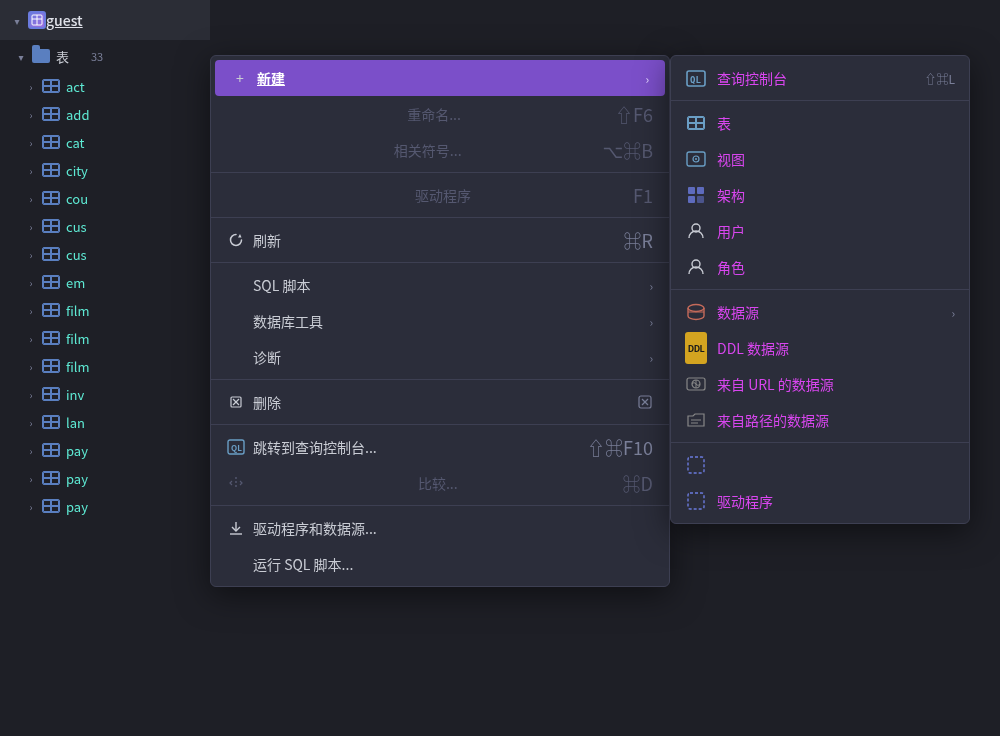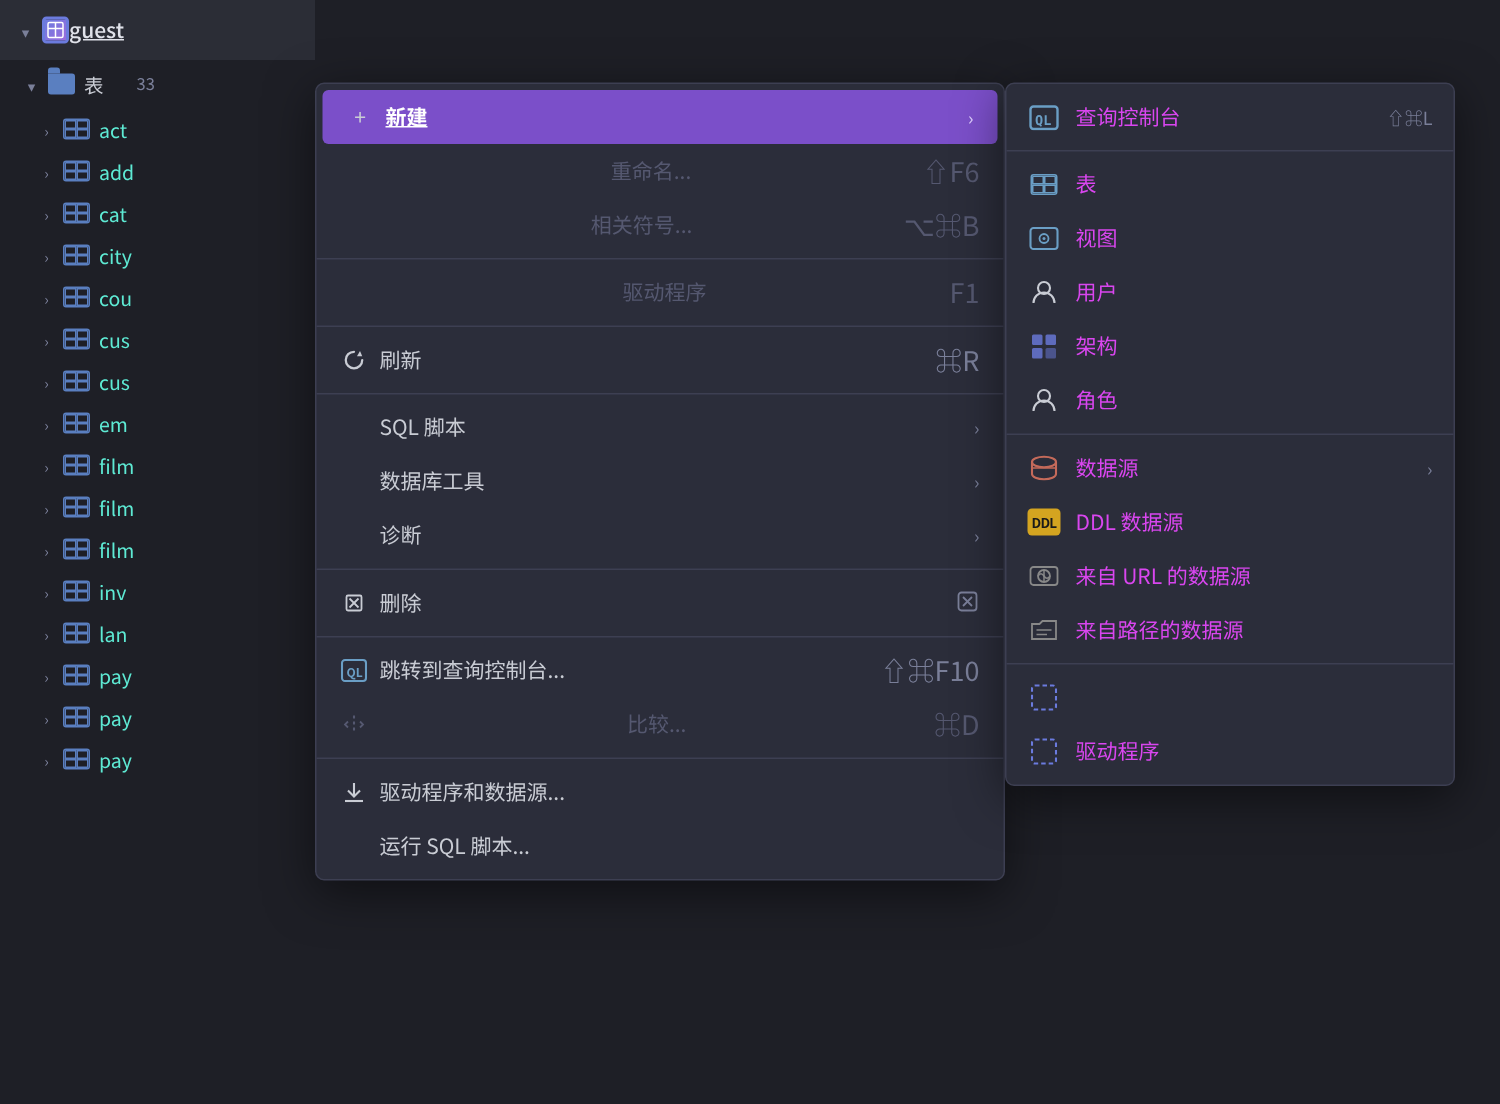--- a/index.html
+++ b/index.html
@@ -289,21 +289,21 @@
       grid-template-columns: 1fr 1fr;
       grid-template-rows: 1fr 1fr;
       overflow: hidden;
     }
     .icon-table-cell {
       border: 0.5px solid #6a9ec5;
     }
 
     .icon-ddl {
       width: 30px;
-      height: 18px;
+      height: 32px;
       background: #d4a420;
       border-radius: 3px;
       display: flex;
       align-items: center;
       justify-content: center;
       font-size: 9px;
       font-weight: bold;
       color: #1a1a1a;
       letter-spacing: -0.5px;
     }
@@ -671,37 +671,37 @@
         <circle cx="10" cy="8" r="3" stroke="#6a9ec5" stroke-width="1.2"></circle>
         <circle cx="10" cy="8" r="1" fill="#6a9ec5"></circle>
       </svg>
     </div>
     <span class="sub-menu-item-label">视图</span>
   </div>
 
   <div class="sub-menu-item">
     <div class="sub-menu-item-icon">
       <svg width="18" height="18" viewBox="0 0 18 18" fill="none">
-        <circle cx="9" cy="6" r="4" stroke="#c9ccd4" stroke-width="1.4"></circle>
-        <path d="M2 16c0-3.866 3.134-7 7-7s7 3.134 7 7" stroke="#c9ccd4" stroke-width="1.4"></path>
-      </svg>
-    </div>
-    <span class="sub-menu-item-label">用户</span>
-  </div>
-
-  <div class="sub-menu-item">
-    <div class="sub-menu-item-icon">
-      <svg width="18" height="18" viewBox="0 0 18 18" fill="none">
         <rect x="1" y="1" width="7" height="7" rx="1" fill="#6b7bde" opacity="0.8"></rect>
         <rect x="10" y="1" width="7" height="7" rx="1" fill="#6b7bde" opacity="0.8"></rect>
         <rect x="1" y="10" width="7" height="7" rx="1" fill="#6b7bde" opacity="0.8"></rect>
         <rect x="10" y="10" width="7" height="7" rx="1" fill="#6b7bde" opacity="0.5"></rect>
       </svg>
     </div>
     <span class="sub-menu-item-label">架构</span>
+  </div>
+
+  <div class="sub-menu-item">
+    <div class="sub-menu-item-icon">
+      <svg width="18" height="18" viewBox="0 0 18 18" fill="none">
+        <circle cx="9" cy="6" r="4" stroke="#c9ccd4" stroke-width="1.4"></circle>
+        <path d="M2 16c0-3.866 3.134-7 7-7s7 3.134 7 7" stroke="#c9ccd4" stroke-width="1.4"></path>
+      </svg>
+    </div>
+    <span class="sub-menu-item-label">用户</span>
   </div>
 
   <div class="sub-menu-item">
     <div class="sub-menu-item-icon">
       <svg width="18" height="18" viewBox="0 0 18 18" fill="none">
         <circle cx="9" cy="6" r="4" stroke="#c9ccd4" stroke-width="1.4"></circle>
         <path d="M2 16c0-3.866 3.134-7 7-7s7 3.134 7 7" stroke="#c9ccd4" stroke-width="1.4"></path>
       </svg>
     </div>
     <span class="sub-menu-item-label">角色</span>

